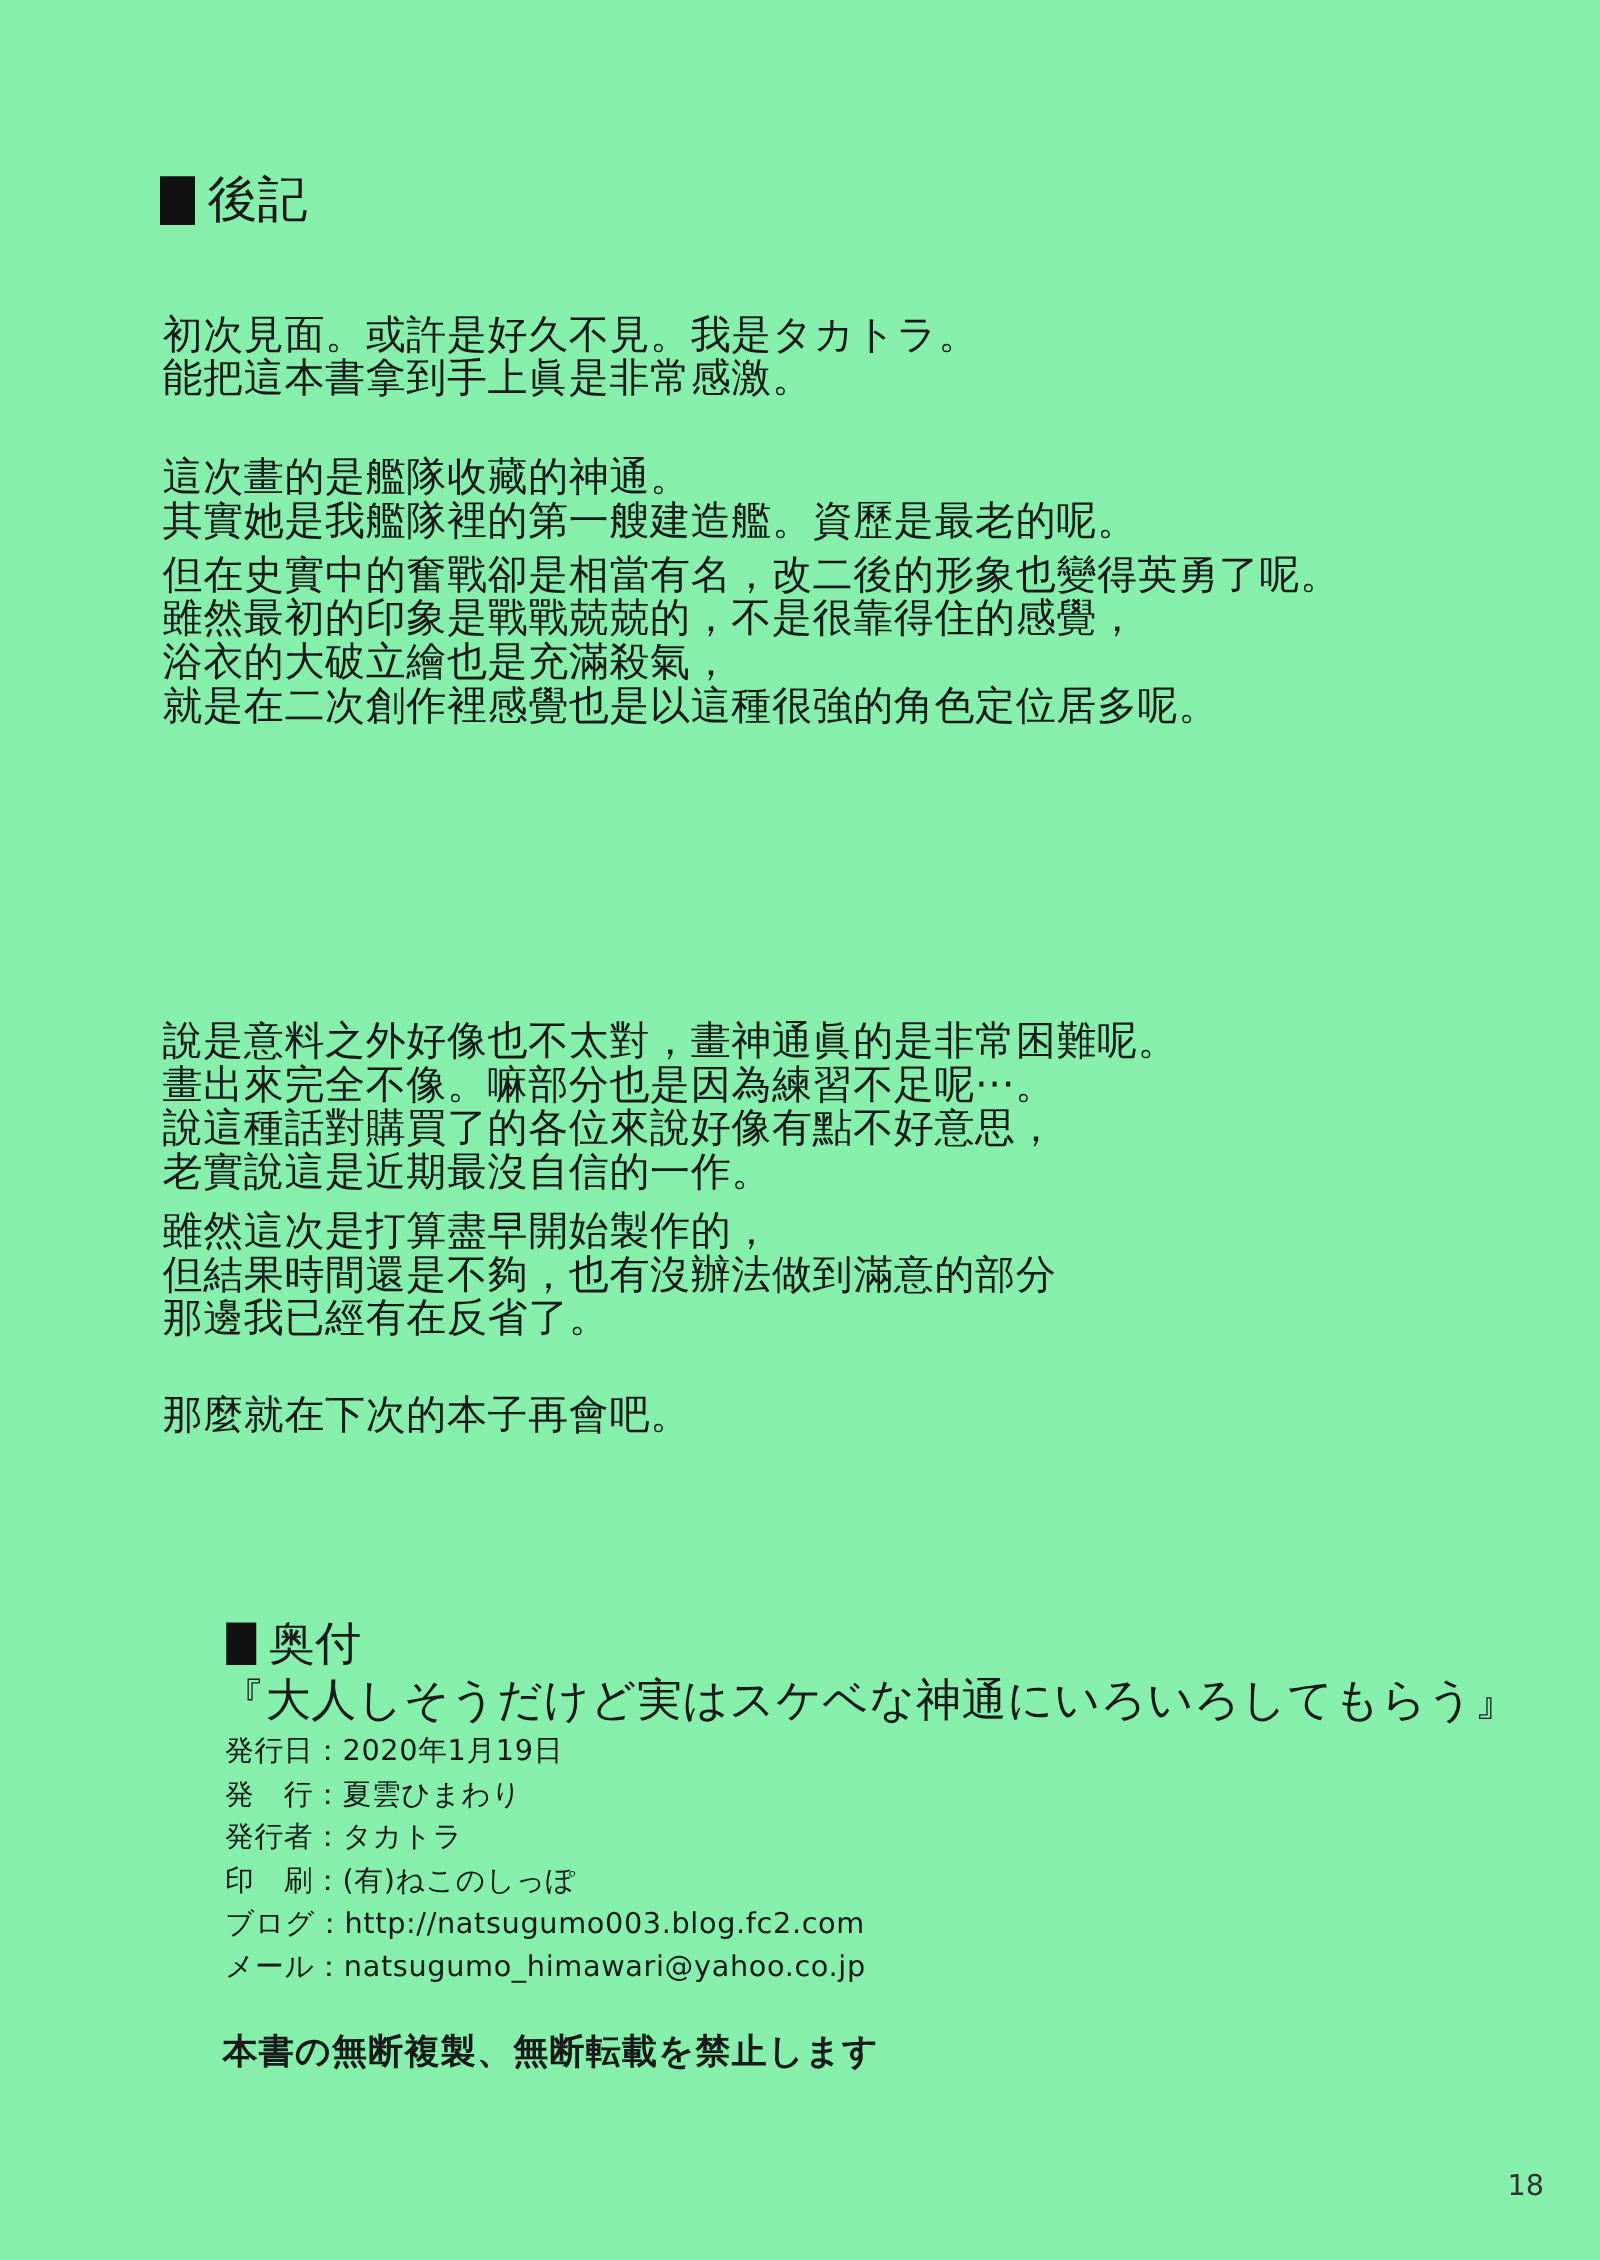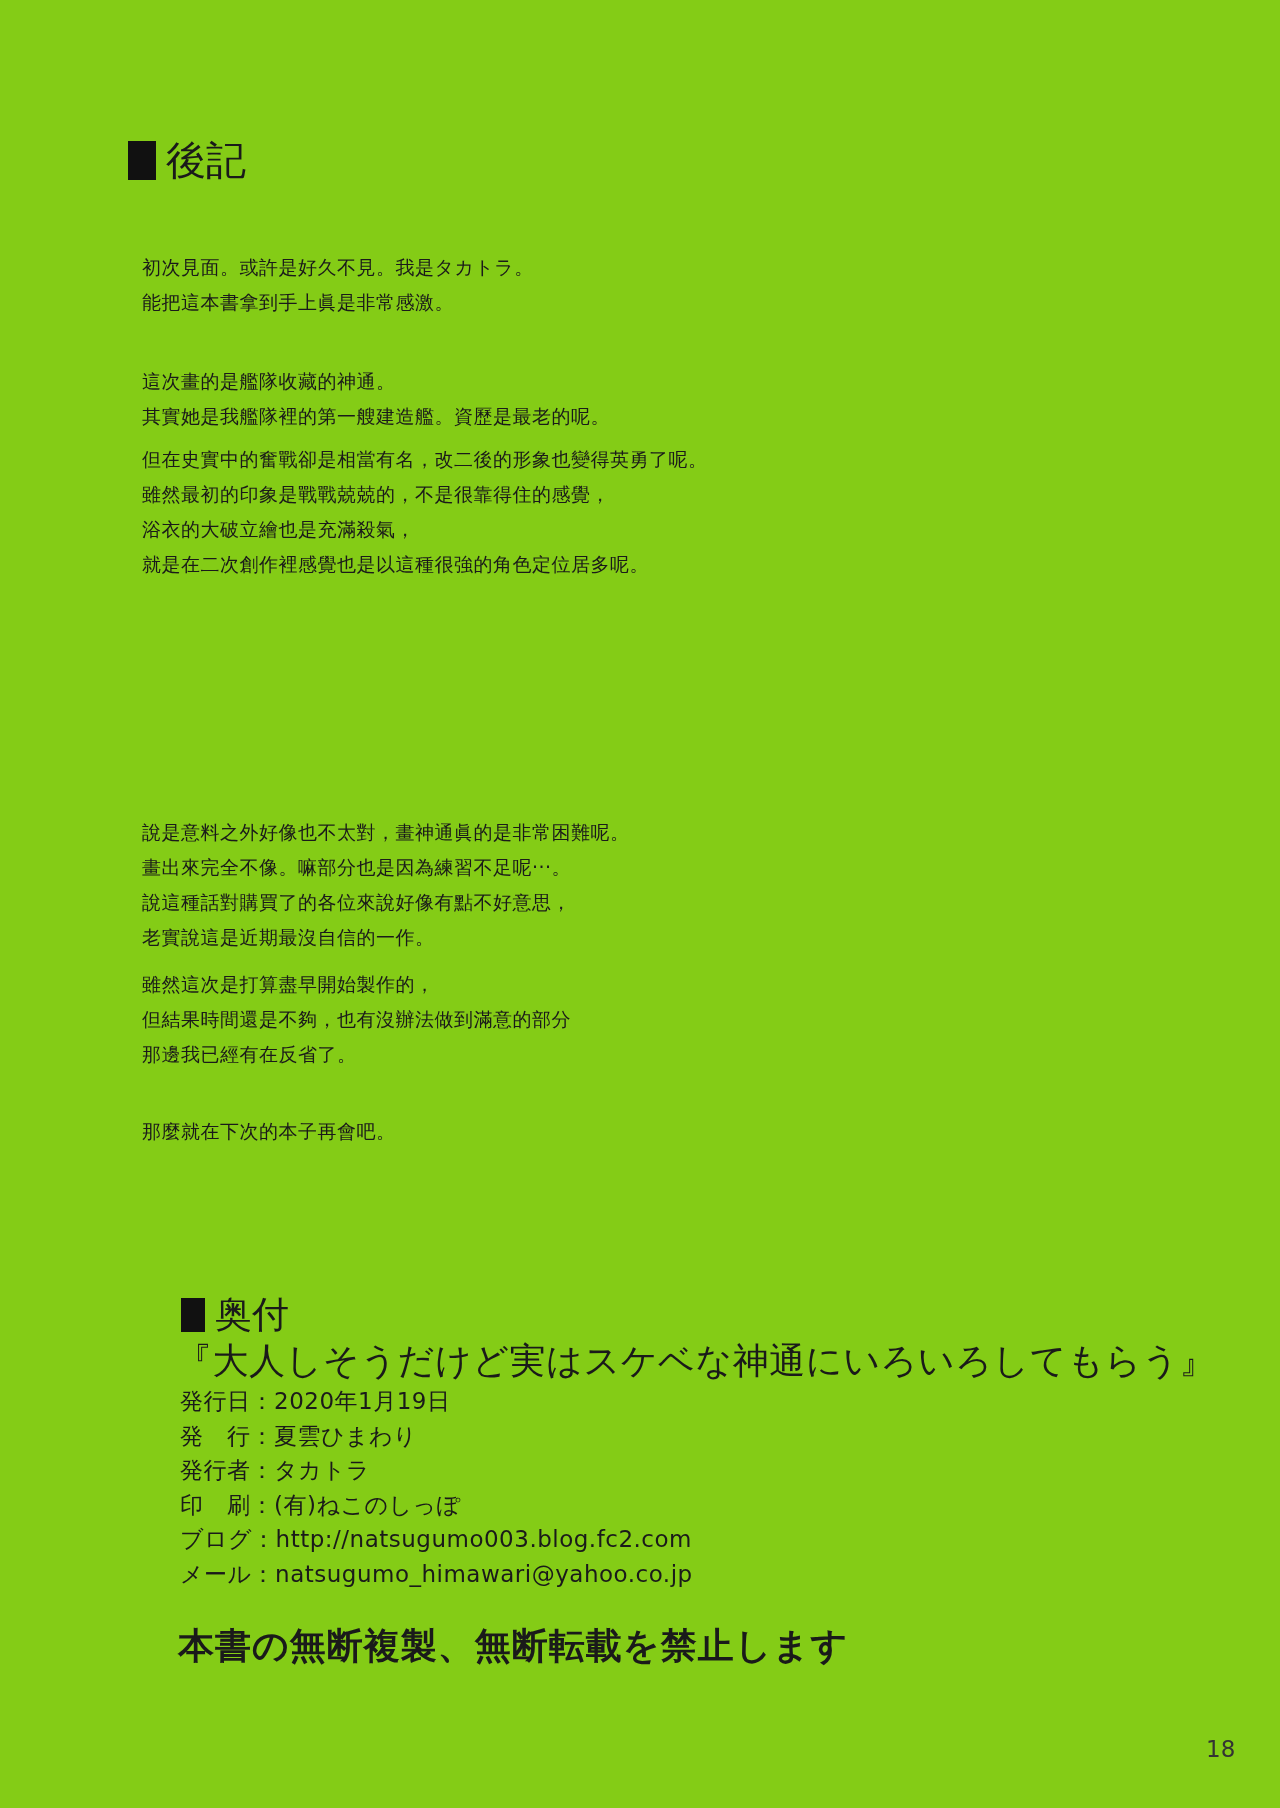--- a/index.html
+++ b/index.html
@@ -4,55 +4,55 @@
 <style>
   html,body{margin:0;padding:0;}
   body{
     width:1280px;height:1808px;
     background:#ffffff;
     position:relative;
     font-family:"DejaVu Sans",sans-serif;
     color:#1a1a1a;
     -webkit-font-smoothing:antialiased;
   }
-  .page{position:absolute;inset:0;background:#84cc16;overflow:hidden;}
+  .page{position:absolute;inset:0;background:#86efac;overflow:hidden;}
   .heading{
     position:absolute;
     display:flex;align-items:center;gap:10px;
     font-size:40px;line-height:44px;font-weight:500;
     white-space:nowrap;
   }
   .heading .sq{display:inline-block;background:#111111;}
   .sq-large{width:28px;height:39px;}
   .sq-small{width:24px;height:34px;}
   .heading-afterword{top:138px;left:128px;}
   .heading-colophon{top:1293px;left:181px;font-size:37px;}
   .para{
-    position:absolute;left:142px;
-    font-size:19px;line-height:35px;
+    position:absolute;left:130px;
+    font-size:32px;line-height:35px;
     letter-spacing:0.5px;white-space:nowrap;
   }
   .p0{top:250px;}
   .p1{top:364px;}
   .p2{top:442px;}
   .p3{top:629px;}
   .p4{top:815px;}
   .p5{top:956px;margin-top:11px;}
   .p6{top:1114px;}
   .book-title{
     position:absolute;left:176px;top:1344px;
     font-size:36px;line-height:34px;white-space:nowrap;letter-spacing:0.5px;
   }
   .info-list{
     position:absolute;left:180px;top:1384px;
     font-size:23px;line-height:34.5px;white-space:nowrap;letter-spacing:0.5px;
   }
   .notice{
     position:absolute;left:178px;top:1622px;
-    font-size:36px;font-weight:bold;white-space:nowrap;letter-spacing:1px;
+    font-size:28px;font-weight:bold;white-space:nowrap;letter-spacing:1px;
   }
   .page-number{
     position:absolute;left:1206px;top:1736px;
     font-size:23px;color:#333333;
   }
 </style>
 </head>
 <body>
 
 <div class="page">

